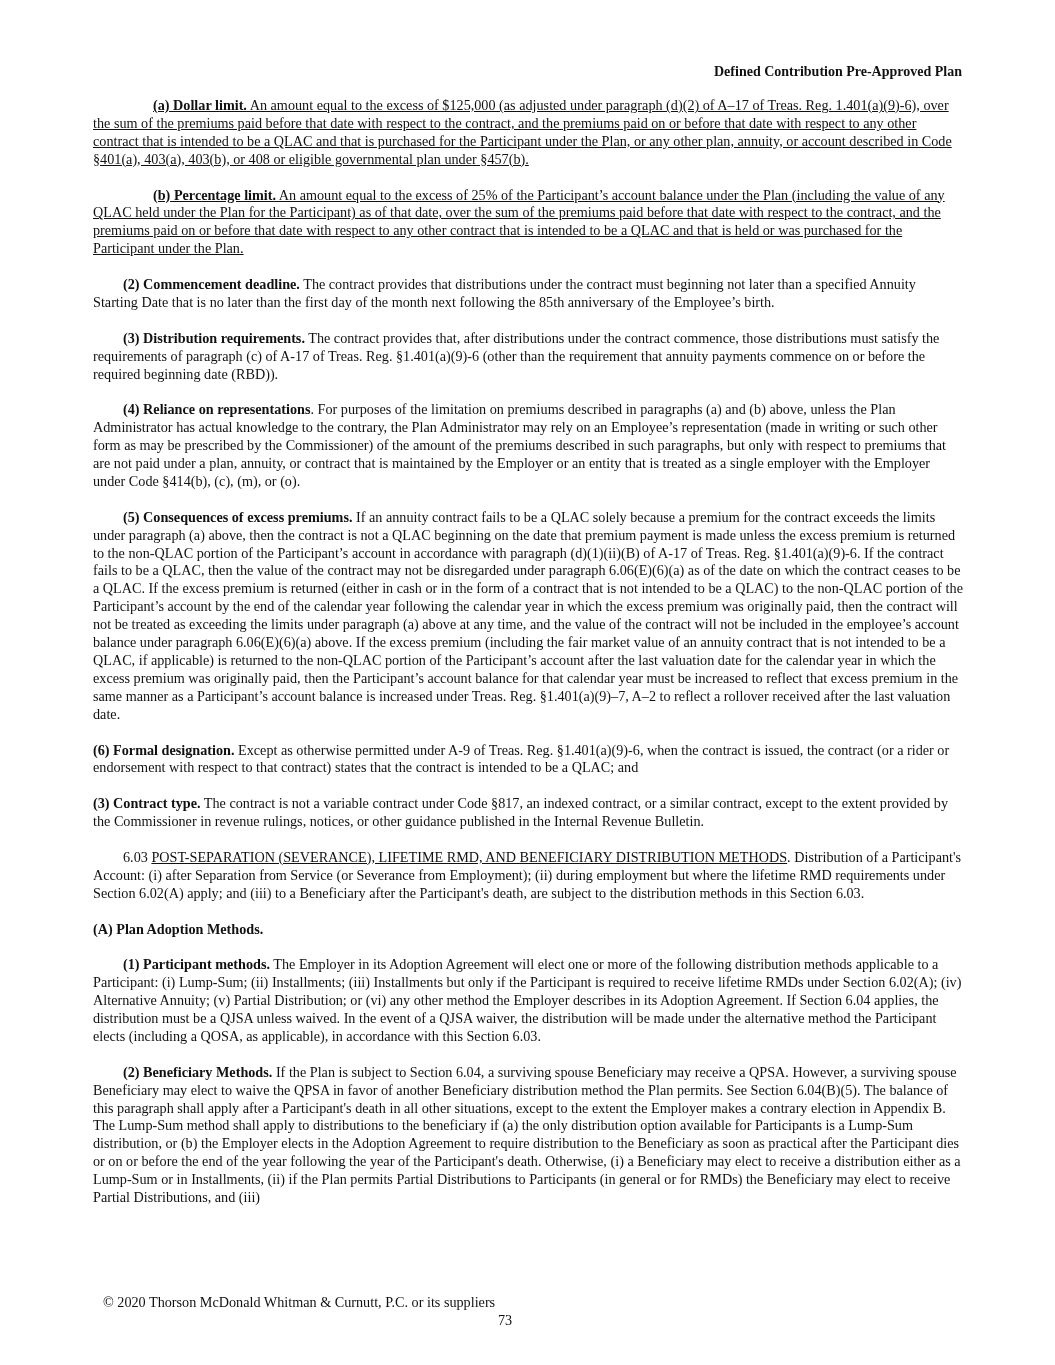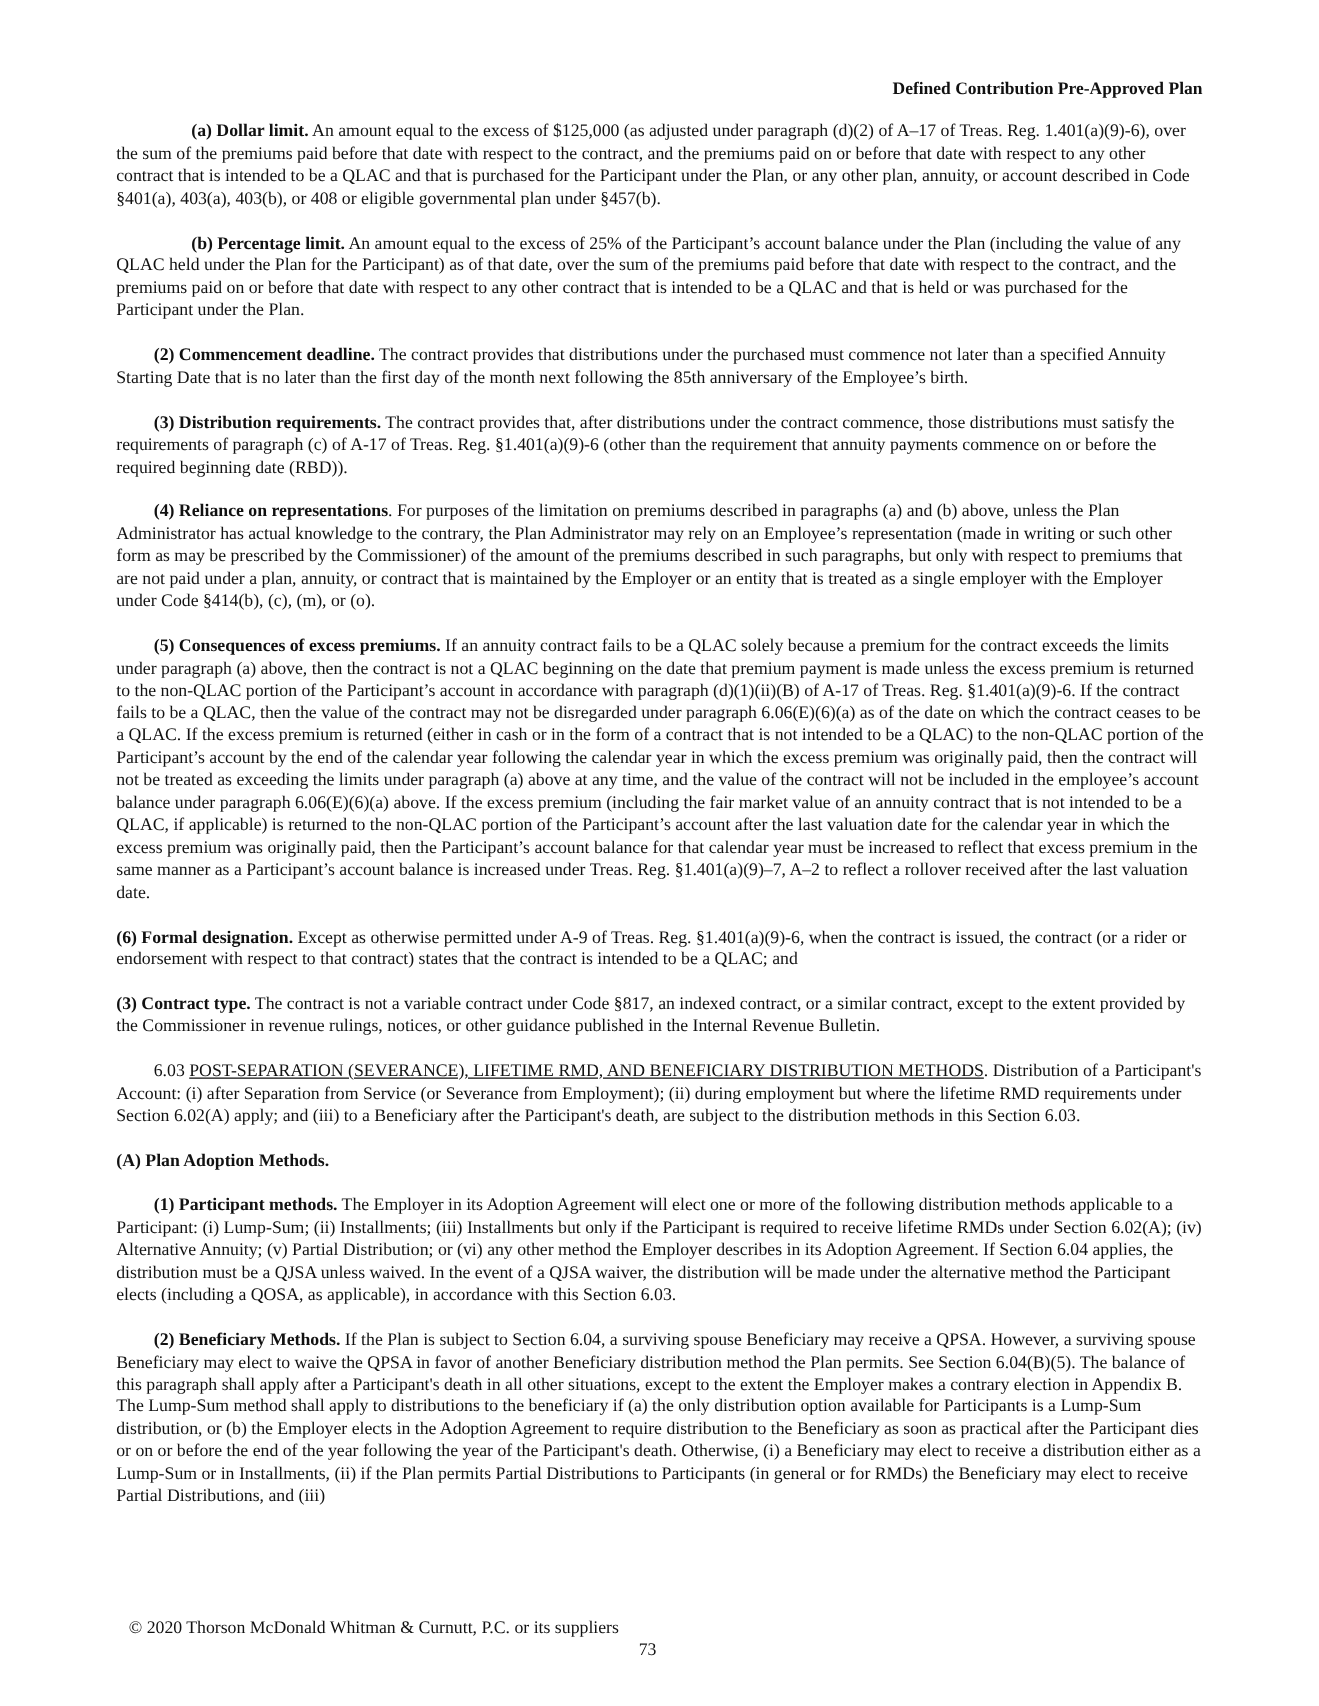--- a/index.html
+++ b/index.html
@@ -7,36 +7,36 @@
     width: 1055px; height: 1365px; position: relative; overflow: hidden;
     font-family: "Liberation Serif", "DejaVu Serif", serif;
     color: #111; font-size: 14.2px; line-height: 17.9px;
   }
   .header {
     position: absolute; top: 63px; right: 93px;
     font-weight: bold; font-size: 14px;
   }
   .content { position: absolute; left: 93px; top: 97px; width: 870px; }
   p { margin: 0 0 17.9px 0; text-align: left; }
-  .ind1 { text-indent: 60px; }
+  .ind1 { text-indent: 60px; text-decoration: underline; }
   .ind2 { text-indent: 30px; }
   .b { font-weight: bold; }
   .u { text-decoration: underline; }
   .footer { position: absolute; left: 103px; top: 1294px; font-size: 14.2px; }
-  .pagenum { position: absolute; left: 511px; top: 1312px; font-size: 14.2px; }
+  .pagenum { position: absolute; left: 498px; top: 1312px; font-size: 14.2px; }
 </style>
 </head>
 <body>
 
 <div class="header">Defined Contribution Pre-Approved Plan</div>
 
 <div class="content">
   <p class="ind1"><span class="b">(a)   Dollar limit.</span><span> An amount equal to the excess of $125,000 (as adjusted under paragraph (d)(2) of A–17 of Treas. Reg. 1.401(a)(9)-6), over the sum of the premiums paid before that date with respect to the contract, and the premiums paid on or before that date with respect to any other contract that is intended to be a QLAC and that is purchased for the Participant under the Plan, or any other plan, annuity, or account described in Code §401(a), 403(a), 403(b), or 408 or eligible governmental plan under §457(b).</span></p>
   <p class="ind1"><span class="b">(b)   Percentage limit.</span><span> An amount equal to the excess of 25% of the Participant’s account balance under the Plan (including the value of any QLAC held under the Plan for the Participant) as of that date, over the sum of the premiums paid before that date with respect to the contract, and the premiums paid on or before that date with respect to any other contract that is intended to be a QLAC and that is held or was purchased for the Participant under the Plan.</span></p>
-  <p class="ind2"><span class="b">(2)   Commencement deadline.</span><span> The contract provides that distributions under the purchased must commence not later than a specified Annuity Starting Date that is no later than the first day of the month next following the 85th anniversary of the Employee’s birth.</span></p>
+  <p class="ind2"><span class="b">(2)   Commencement deadline.</span><span> The contract provides that distributions under the contract must beginning not later than a specified Annuity Starting Date that is no later than the first day of the month next following the 85th anniversary of the Employee’s birth.</span></p>
   <p class="ind2"><span class="b">(3)   Distribution requirements.</span><span> The contract provides that, after distributions under the contract commence, those distributions must satisfy the requirements of paragraph (c) of A-17 of Treas. Reg. §1.401(a)(9)-6 (other than the requirement that annuity payments commence on or before the required beginning date (RBD)).</span></p>
   <p class="ind2"><span class="b">(4)   Reliance on representations</span><span>. For purposes of the limitation on premiums described in paragraphs (a) and (b) above, unless the Plan Administrator has actual knowledge to the contrary, the Plan Administrator may rely on an Employee’s representation (made in writing or such other form as may be prescribed by the Commissioner) of the amount of the premiums described in such paragraphs, but only with respect to premiums that are not paid under a plan, annuity, or contract that is maintained by the Employer or an entity that is treated as a single employer with the Employer under Code §414(b), (c), (m), or (o).</span></p>
   <p class="ind2"><span class="b">(5)   Consequences of excess premiums.</span><span> If an annuity contract fails to be a QLAC solely because a premium for the contract exceeds the limits under paragraph (a) above, then the contract is not a QLAC beginning on the date that premium payment is made unless the excess premium is returned to the non-QLAC portion of the Participant’s account in accordance with paragraph (d)(1)(ii)(B) of A-17 of Treas. Reg. §1.401(a)(9)-6. If the contract fails to be a QLAC, then the value of the contract may not be disregarded under paragraph 6.06(E)(6)(a) as of the date on which the contract ceases to be a QLAC. If the excess premium is returned (either in cash or in the form of a contract that is not intended to be a QLAC) to the non-QLAC portion of the Participant’s account by the end of the calendar year following the calendar year in which the excess premium was originally paid, then the contract will not be treated as exceeding the limits under paragraph (a) above at any time, and the value of the contract will not be included in the employee’s account balance under paragraph 6.06(E)(6)(a) above. If the excess premium (including the fair market value of an annuity contract that is not intended to be a QLAC, if applicable) is returned to the non-QLAC portion of the Participant’s account after the last valuation date for the calendar year in which the excess premium was originally paid, then the Participant’s account balance for that calendar year must be increased to reflect that excess premium in the same manner as a Participant’s account balance is increased under Treas. Reg. §1.401(a)(9)–7, A–2 to reflect a rollover received after the last valuation date.</span></p>
   <p><span class="b">(6)   Formal designation.</span><span> Except as otherwise permitted under A-9 of Treas. Reg. §1.401(a)(9)-6, when the contract is issued, the contract (or a rider or endorsement with respect to that contract) states that the contract is intended to be a QLAC; and</span></p>
   <p><span class="b">(3)   Contract type.</span><span> The contract is not a variable contract under Code §817, an indexed contract, or a similar contract, except to the extent provided by the Commissioner in revenue rulings, notices, or other guidance published in the Internal Revenue Bulletin.</span></p>
   <p class="ind2"><span>6.03 </span><span class="u">POST-SEPARATION (SEVERANCE), LIFETIME RMD, AND BENEFICIARY DISTRIBUTION METHODS</span><span>. Distribution of a Participant's Account: (i) after Separation from Service (or Severance from Employment); (ii) during employment but where the lifetime RMD requirements under Section 6.02(A) apply; and (iii) to a Beneficiary after the Participant's death, are subject to the distribution methods in this Section 6.03.</span></p>
   <p class="b">(A)  Plan Adoption Methods.</p>
   <p class="ind2"><span class="b">(1)   Participant methods.</span><span> The Employer in its Adoption Agreement will elect one or more of the following distribution methods applicable to a Participant: (i) Lump-Sum; (ii) Installments; (iii) Installments but only if the Participant is required to receive lifetime RMDs under Section 6.02(A); (iv) Alternative Annuity; (v) Partial Distribution; or (vi) any other method the Employer describes in its Adoption Agreement. If Section 6.04 applies, the distribution must be a QJSA unless waived. In the event of a QJSA waiver, the distribution will be made under the alternative method the Participant elects (including a QOSA, as applicable), in accordance with this Section 6.03.</span></p>
   <p class="ind2"><span class="b">(2)   Beneficiary Methods.</span><span> If the Plan is subject to Section 6.04, a surviving spouse Beneficiary may receive a QPSA. However, a surviving spouse Beneficiary may elect to waive the QPSA in favor of another Beneficiary distribution method the Plan permits. See Section 6.04(B)(5). The balance of this paragraph shall apply after a Participant's death in all other situations, except to the extent the Employer makes a contrary election in Appendix B. The Lump-Sum method shall apply to distributions to the beneficiary if (a) the only distribution option available for Participants is a Lump-Sum distribution, or (b) the Employer elects in the Adoption Agreement to require distribution to the Beneficiary as soon as practical after the Participant dies or on or before the end of the year following the year of the Participant's death. Otherwise, (i) a Beneficiary may elect to receive a distribution either as a Lump-Sum or in Installments, (ii) if the Plan permits Partial Distributions to Participants (in general or for RMDs) the Beneficiary may elect to receive Partial Distributions, and (iii)</span></p>
 </div>

